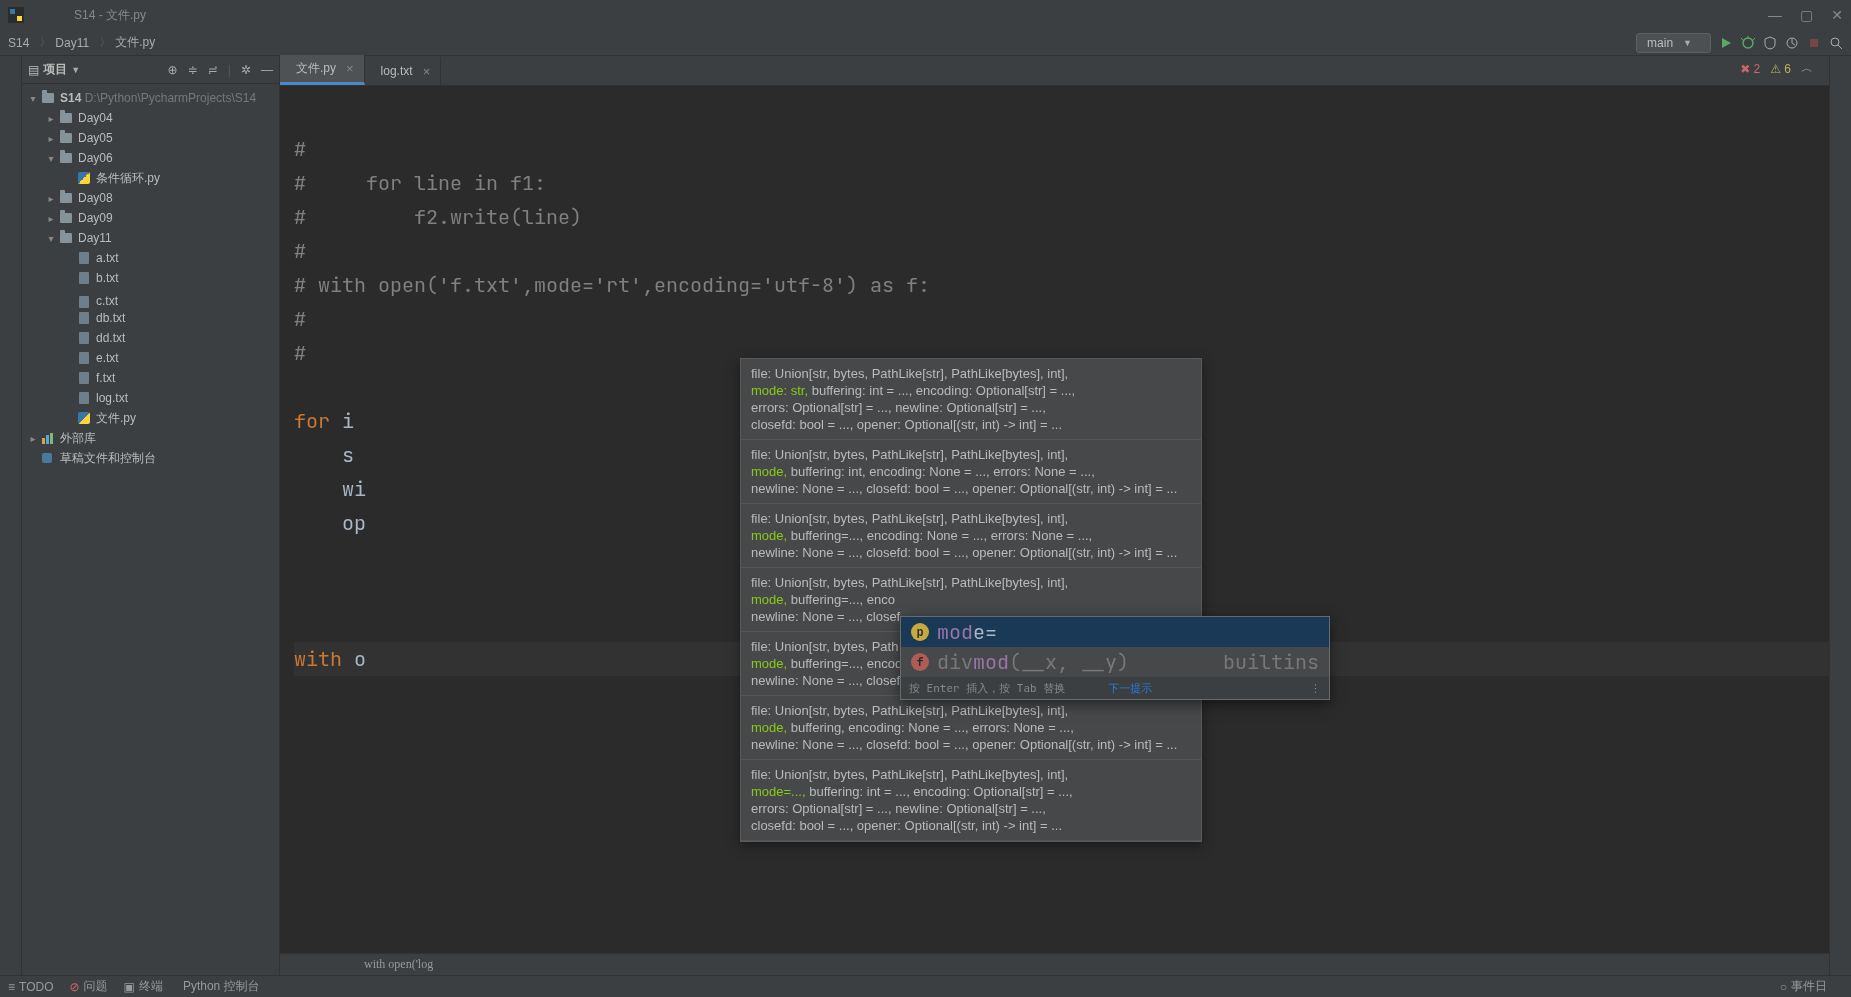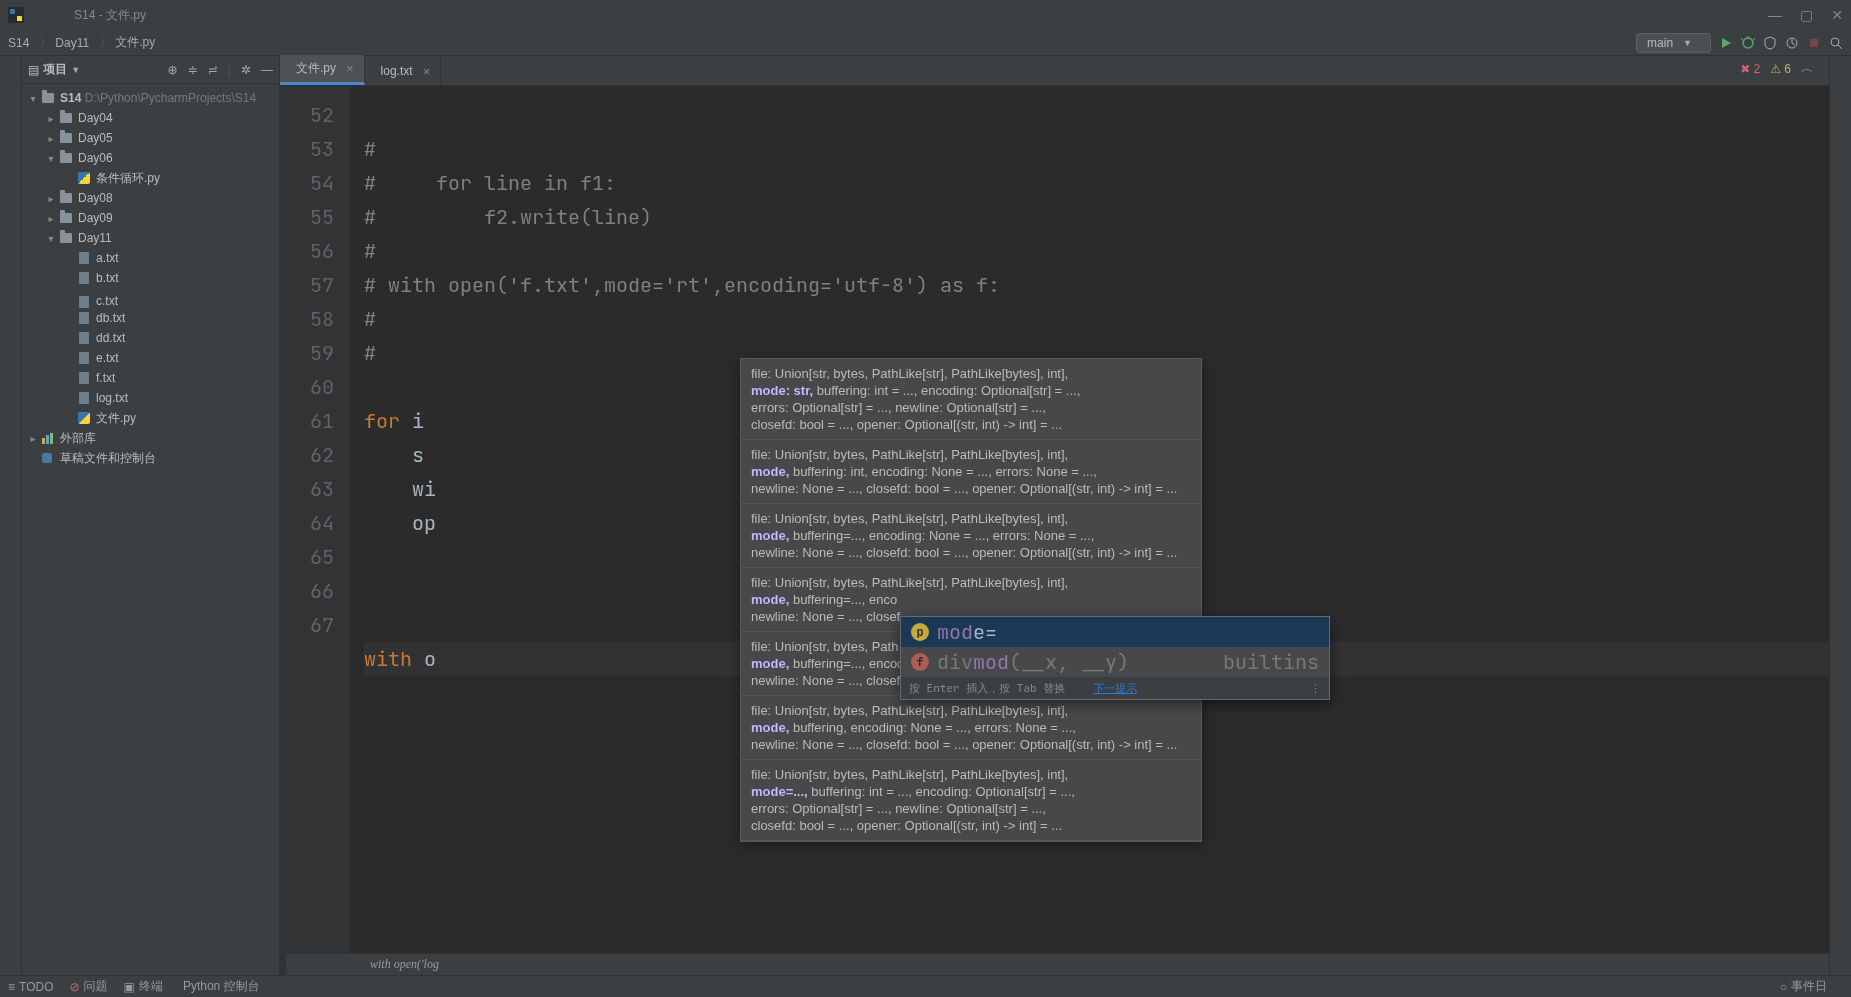--- a/index.html
+++ b/index.html
@@ -34,38 +34,38 @@
 .tab .close { color:#888; margin-left:4px; font-size:13px; }
 .editor-body { flex:1; display:flex; overflow:hidden; font-family:"JetBrains Mono","Consolas",monospace; font-size:20px; position:relative; }
 .gutter { width:70px; text-align:right; padding:12px 16px 0 0; color:#606366; background:#313335; user-select:none; line-height:34px; }
 .code { flex:1; padding:12px 0 0 14px; line-height:34px; white-space:pre; color:#a9b7c6; position:relative; }
 .code .c { color:#808080; }
 .code .kw { color:#cc7832; }
 .code .str { color:#6a8759; }
 .code .current { background:#323232; display:inline-block; width:100%; }
 .hint-box { position:absolute; left:460px; top:272px; width:462px; background:#46484a; border:1px solid #5a5a5a; color:#bababa; font-family:"Segoe UI",Arial; font-size:13px; z-index:5; box-shadow:0 4px 12px rgba(0,0,0,0.4); }
 .hint-item { padding:6px 10px; border-bottom:1px solid #555; line-height:17px; }
-.hint-item b { color:#c4b5fd; font-weight:bold; }
+.hint-item b { color:#84cc16; font-weight:normal; }
 .complete-box { position:absolute; left:620px; top:530px; width:430px; background:#46484a; border:1px solid #6a6a6a; z-index:10; box-shadow:0 4px 12px rgba(0,0,0,0.5); font-family:"JetBrains Mono",monospace; }
 .complete-row { height:30px; display:flex; align-items:center; padding:0 10px; font-size:20px; }
 .complete-row.sel { background:#1a3956; }
 .c-icon { width:18px; height:18px; border-radius:9px; display:inline-flex; align-items:center; justify-content:center; font-size:12px; font-weight:bold; margin-right:8px; }
 .c-icon.p { background:#c7a93f; color:#2b2b2b; }
 .c-icon.f { background:#b05c56; color:#2b2b2b; }
 .complete-row .match { color:#9876aa; }
 .complete-row .dim { color:#787878; }
 .complete-row .tail { margin-left:auto; color:#787878; font-family:"JetBrains Mono",monospace; }
 .complete-footer { height:22px; background:#3c3f41; display:flex; align-items:center; padding:0 8px; font-size:11px; color:#888;gap:22px; }
-.complete-footer .link { color:#287bde; margin-left:6px;text-decoration:underline; }
+.complete-footer .link { color:#287bde; margin-left:21px; }
 .complete-footer .dots { margin-left:auto; cursor:pointer; }
 .editor-status { position:absolute; top:4px; right:16px; display:flex; gap:10px; align-items:center; font-size:12px; z-index:2; }
 .err { color:#cc666e; }
 .warn { color:#bdb35c; }
 .chev { color:#aaa; }
-.crumb-bottom { position:absolute; bottom:0; left:6px; right:0; height:22px; background:#3c3f41; border-top:1px solid #323232; font-size:12px; color:#999; display:flex; align-items:center; padding-left:84px; font-family:"Segoe UI";font-style:italic; }
+.crumb-bottom { position:absolute; bottom:0; left:0; right:0; height:22px; background:#3c3f41; border-top:1px solid #323232; font-size:12px; color:#999; display:flex; align-items:center; padding-left:84px; font-family:"Segoe UI"; }
 .statusbar { height:22px; background:#3c3f41; border-top:1px solid #323232; display:flex; align-items:center; padding:0 8px; color:#999; font-size:12px; }
 .statusbar .item { margin-right:16px; display:flex; align-items:center; gap:4px; }
 .statusbar .right { margin-left:auto; }
 .rightstrip { width:22px; background:#3c3f41; border-left:1px solid #323232; }
 svg { display:block; }
 </style>
 </head>
 <body>
 
 <div class="titlebar">
@@ -297,37 +297,20 @@
         </div>
     </div>
 
     <div class="editor-status">
       <span class="err">✖ <span>2</span></span>
       <span class="warn">⚠ <span>6</span></span>
       <span class="chev">︿</span>
     </div>
 
     <div class="editor-body">
-      <div class="gutter" id="gutter">52
-53
-54
-55
-56
-57
-58
-59
-60
-61
-62
-63
-64
-65
-66
-67
-</div>
       <div class="code">
 <span class="c">#</span>
 <span class="c">#     for line in f1:</span>
 <span class="c">#         f2.write(line)</span>
 <span class="c">#</span>
 <span class="c"># with open('f.txt',mode='rt',encoding='utf-8') as f:</span>
 <span class="c">#</span>
 <span class="c">#</span>
 <span></span>
 <span><span class="kw">for</span><span> i </span></span>

